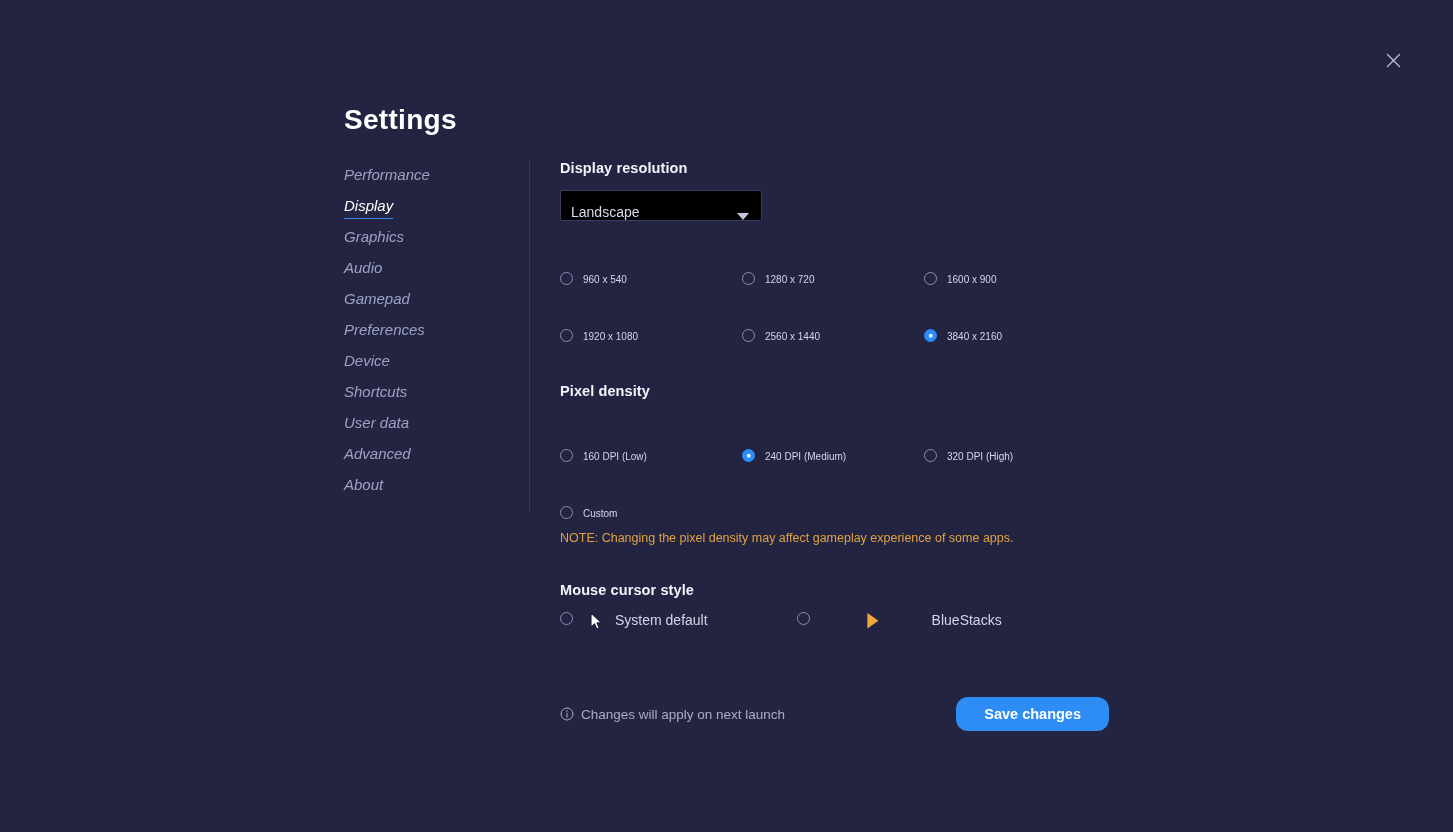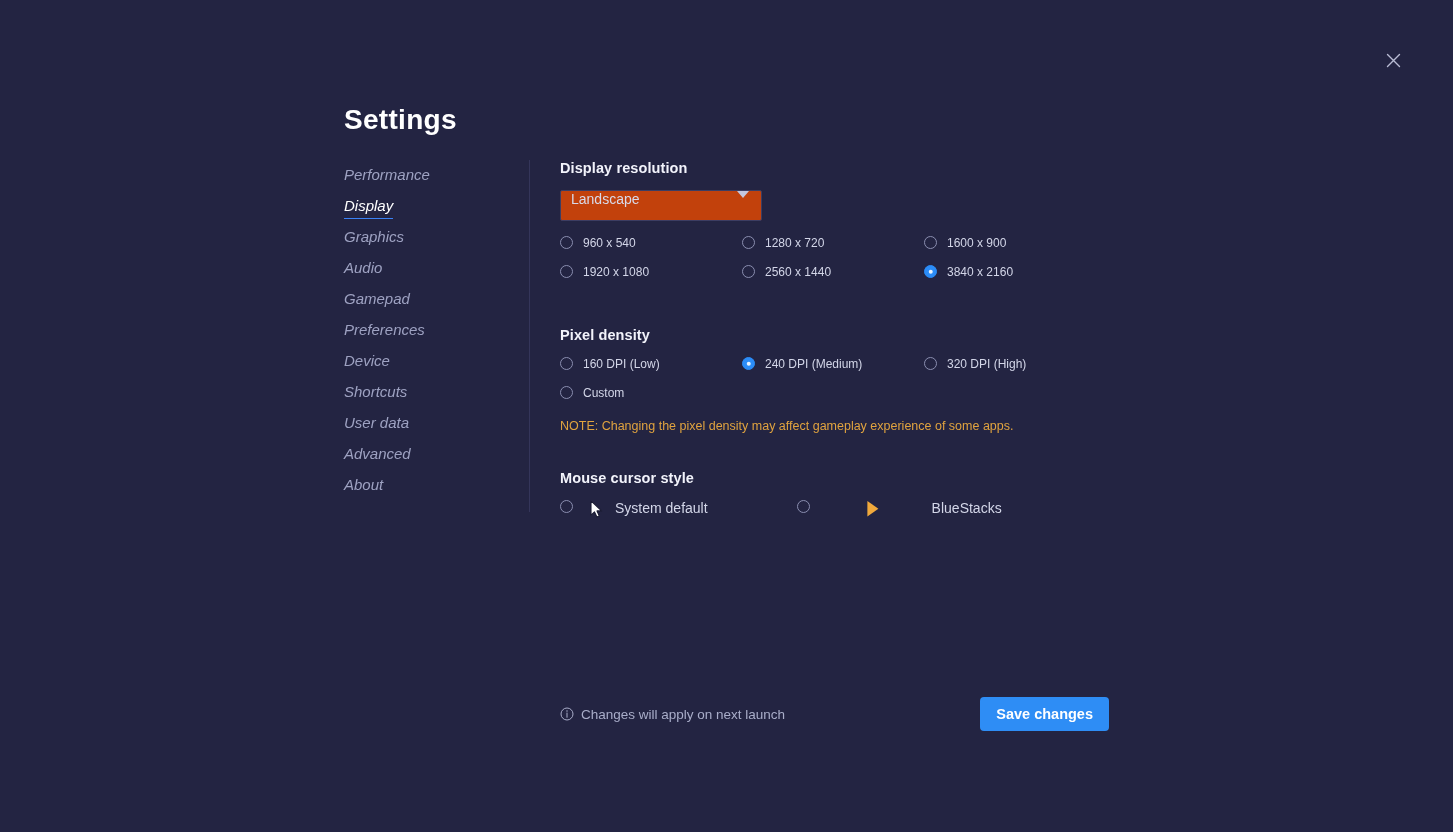--- a/index.html
+++ b/index.html
@@ -96,25 +96,25 @@
     font-weight: bold;
     color: #f2f3fb;
     margin-bottom: 14px;
     letter-spacing: 0.1px;
   }
 
   
   .dropdown {
     width: 202px;
     height: 31px;
-    background: #c2410c;
+    background: #000000;
     border: 1px solid #3c3d62;
     border-radius: 2px;
     display: flex;
-    align-items: flex-start;
+    align-items: flex-end;
     padding: 0 10px;
     cursor: pointer;
     font-size: 14px;
     color: #d8daea;
     margin-bottom: 15px;
   }
   .dropdown .dd-label { flex: 1; }
   .dd-caret {
     width: 0; height: 0;
     border-left: 6px solid transparent;
@@ -124,27 +124,28 @@
   }
 
   
   .radio-grid {
     display: grid;
     grid-template-columns: 182px 182px 182px;
     row-gap: 8px;
   }
   .radio-opt {
     display: flex;
-    align-items: flex-start;
+    align-items: flex-end;
     cursor: pointer;
     height: 21px;
-    font-size: 12px;
+    font-size: 10px;
     color: #d3d6e8;
     width: max-content;
     padding-right: 4px;
+    margin-top: 28px;
   }
   .radio-mark {
     width: 13px; height: 13px;
     border-radius: 50%;
     border: 1.4px solid #8a8eb0;
     margin-right: 10px;
     flex: none;
     position: relative;
     background: transparent;
   }
@@ -218,22 +219,22 @@
   }
   #apply-note .info-ico { margin-right: 7px; display: flex; }
   #save-btn {
     background: #2e8df5;
     color: #ffffff;
     border: none;
     font-family: "Liberation Sans", sans-serif;
     font-size: 14.5px;
     font-weight: bold;
     height: 34px;
-    padding: 0 16px;
-    border-radius: 4px;
+    padding: 0 28px;
+    border-radius: 12px;
     cursor: pointer;
     text-align: right;
   }
 </style>
 </head>
 <body>
 
 <div id="close-btn">
   <svg width="15" height="15" viewBox="0 0 15 15">
     <path d="M1.5 1.5 L13.5 13.5 M13.5 1.5 L1.5 13.5" stroke="#b9bcd4" stroke-width="1.4" stroke-linecap="round"></path>

